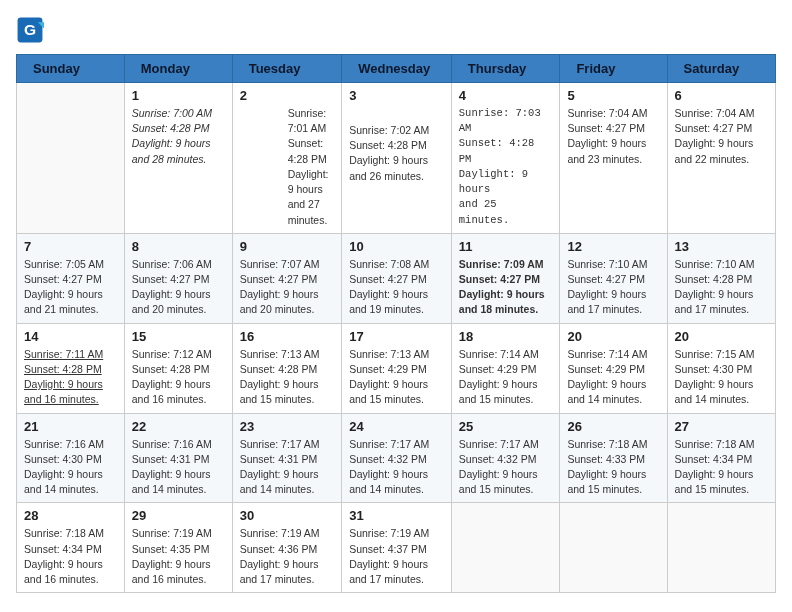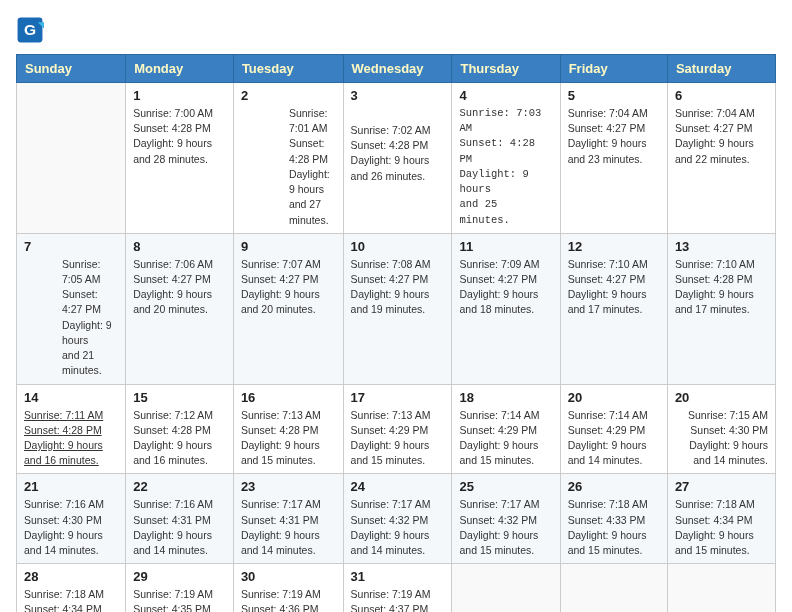--- a/index.html
+++ b/index.html
@@ -38,24 +38,24 @@
       font-weight: normal;
       color: #444;
     }
     .calendar {
       width: 100%;
       border-collapse: collapse;
       border: 1px solid #bbb;
     }
     .calendar th {
       background: #3a7fc1;
-      color: #fef9c3;
+      color: #0f172a;
       font-size: 13px;
       font-weight: bold;
-      padding: 6px 8px;
+      padding: 6px 16px;
       text-align: left;
       border: 1px solid #2a6aa0;
     }
     .calendar td {
       vertical-align: top;
       padding: 5px 7px;
       border: 1px solid #ccc;
       width: 110px;
       min-height: 80px;
       font-size: 11px;
@@ -111,21 +111,21 @@
         <th>Thursday</th>
         <th>Friday</th>
         <th>Saturday</th>
       </tr>
   </thead>
   <tbody id="calendar-body">
   <tr>
         <td class="empty-cell"></td>
         <td>
           <span class="day-num">1</span>
-          <div class="day-info" style="white-space: pre-line;">Sunrise: 7:00 AM
+          <div class="day-info" style="white-space: pre-line; font-style: italic;">Sunrise: 7:00 AM
 Sunset: 4:28 PM
 Daylight: 9 hours
 and 28 minutes.</div>
         </td>
         <td>
           <span class="day-num">2</span>
           <div class="day-info" style="white-space: pre-line; margin-left: 48px;">Sunrise: 7:01 AM
 Sunset: 4:28 PM
 Daylight: 9 hours
 and 27 minutes.</div>
@@ -155,21 +155,21 @@
           <span class="day-num">6</span>
           <div class="day-info" style="white-space: pre-line;">Sunrise: 7:04 AM
 Sunset: 4:27 PM
 Daylight: 9 hours
 and 22 minutes.</div>
         </td>
       </tr>
       <tr class="row-shade">
         <td>
           <span class="day-num">7</span>
-          <div class="day-info" style="white-space: pre-line; margin-left: 38px;">Sunrise: 7:05 AM
+          <div class="day-info" style="white-space: pre-line;">Sunrise: 7:05 AM
 Sunset: 4:27 PM
 Daylight: 9 hours
 and 21 minutes.</div>
         </td>
         <td>
           <span class="day-num">8</span>
           <div class="day-info" style="white-space: pre-line;">Sunrise: 7:06 AM
 Sunset: 4:27 PM
 Daylight: 9 hours
 and 20 minutes.</div>
@@ -183,21 +183,21 @@
         </td>
         <td>
           <span class="day-num">10</span>
           <div class="day-info" style="white-space: pre-line;">Sunrise: 7:08 AM
 Sunset: 4:27 PM
 Daylight: 9 hours
 and 19 minutes.</div>
         </td>
         <td>
           <span class="day-num">11</span>
-          <div class="day-info" style="white-space: pre-line;">Sunrise: 7:09 AM
+          <div class="day-info" style="white-space: pre-line; font-weight: bold;">Sunrise: 7:09 AM
 Sunset: 4:27 PM
 Daylight: 9 hours
 and 18 minutes.</div>
         </td>
         <td>
           <span class="day-num">12</span>
           <div class="day-info" style="white-space: pre-line;">Sunrise: 7:10 AM
 Sunset: 4:27 PM
 Daylight: 9 hours
 and 17 minutes.</div>
@@ -248,21 +248,21 @@
         </td>
         <td>
           <span class="day-num">20</span>
           <div class="day-info" style="white-space: pre-line;">Sunrise: 7:14 AM
 Sunset: 4:29 PM
 Daylight: 9 hours
 and 14 minutes.</div>
         </td>
         <td>
           <span class="day-num">20</span>
-          <div class="day-info" style="white-space: pre-line; text-align: right;">Sunrise: 7:15 AM
+          <div class="day-info" style="white-space: pre-line;">Sunrise: 7:15 AM
 Sunset: 4:30 PM
 Daylight: 9 hours
 and 14 minutes.</div>
         </td>
       </tr>
       <tr class="row-shade">
         <td>
           <span class="day-num">21</span>
           <div class="day-info" style="white-space: pre-line;">Sunrise: 7:16 AM
 Sunset: 4:30 PM

